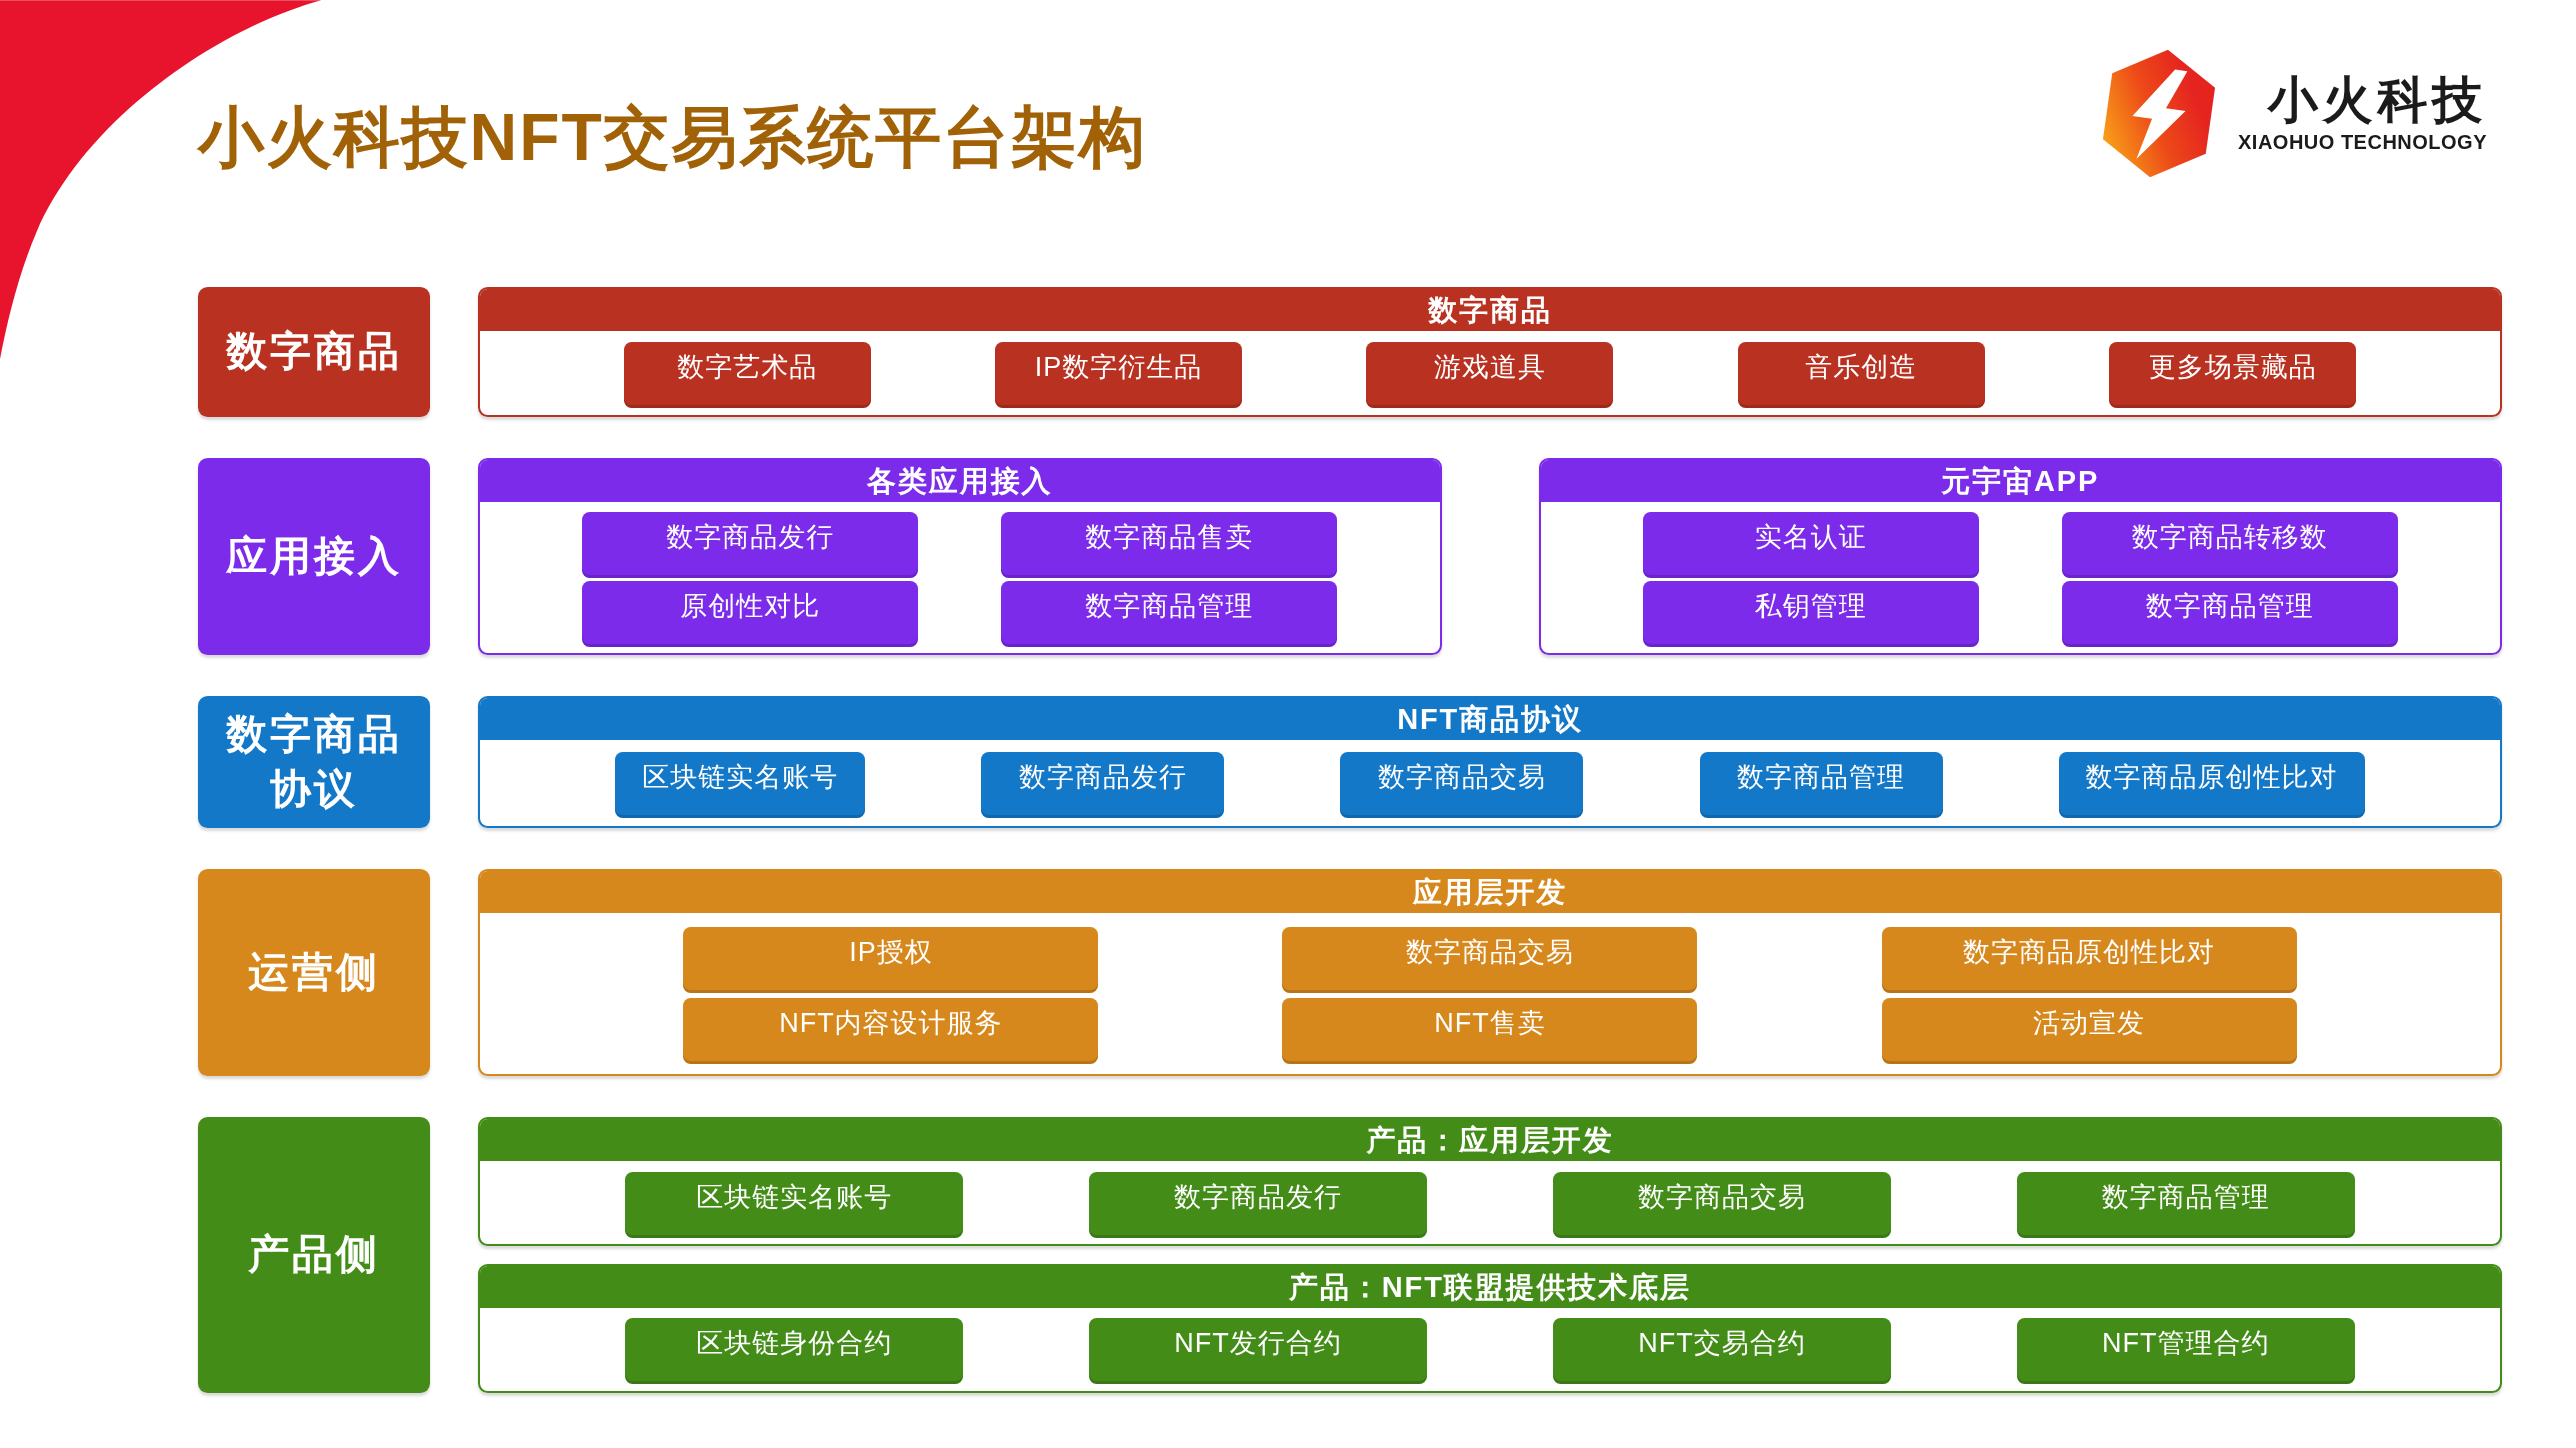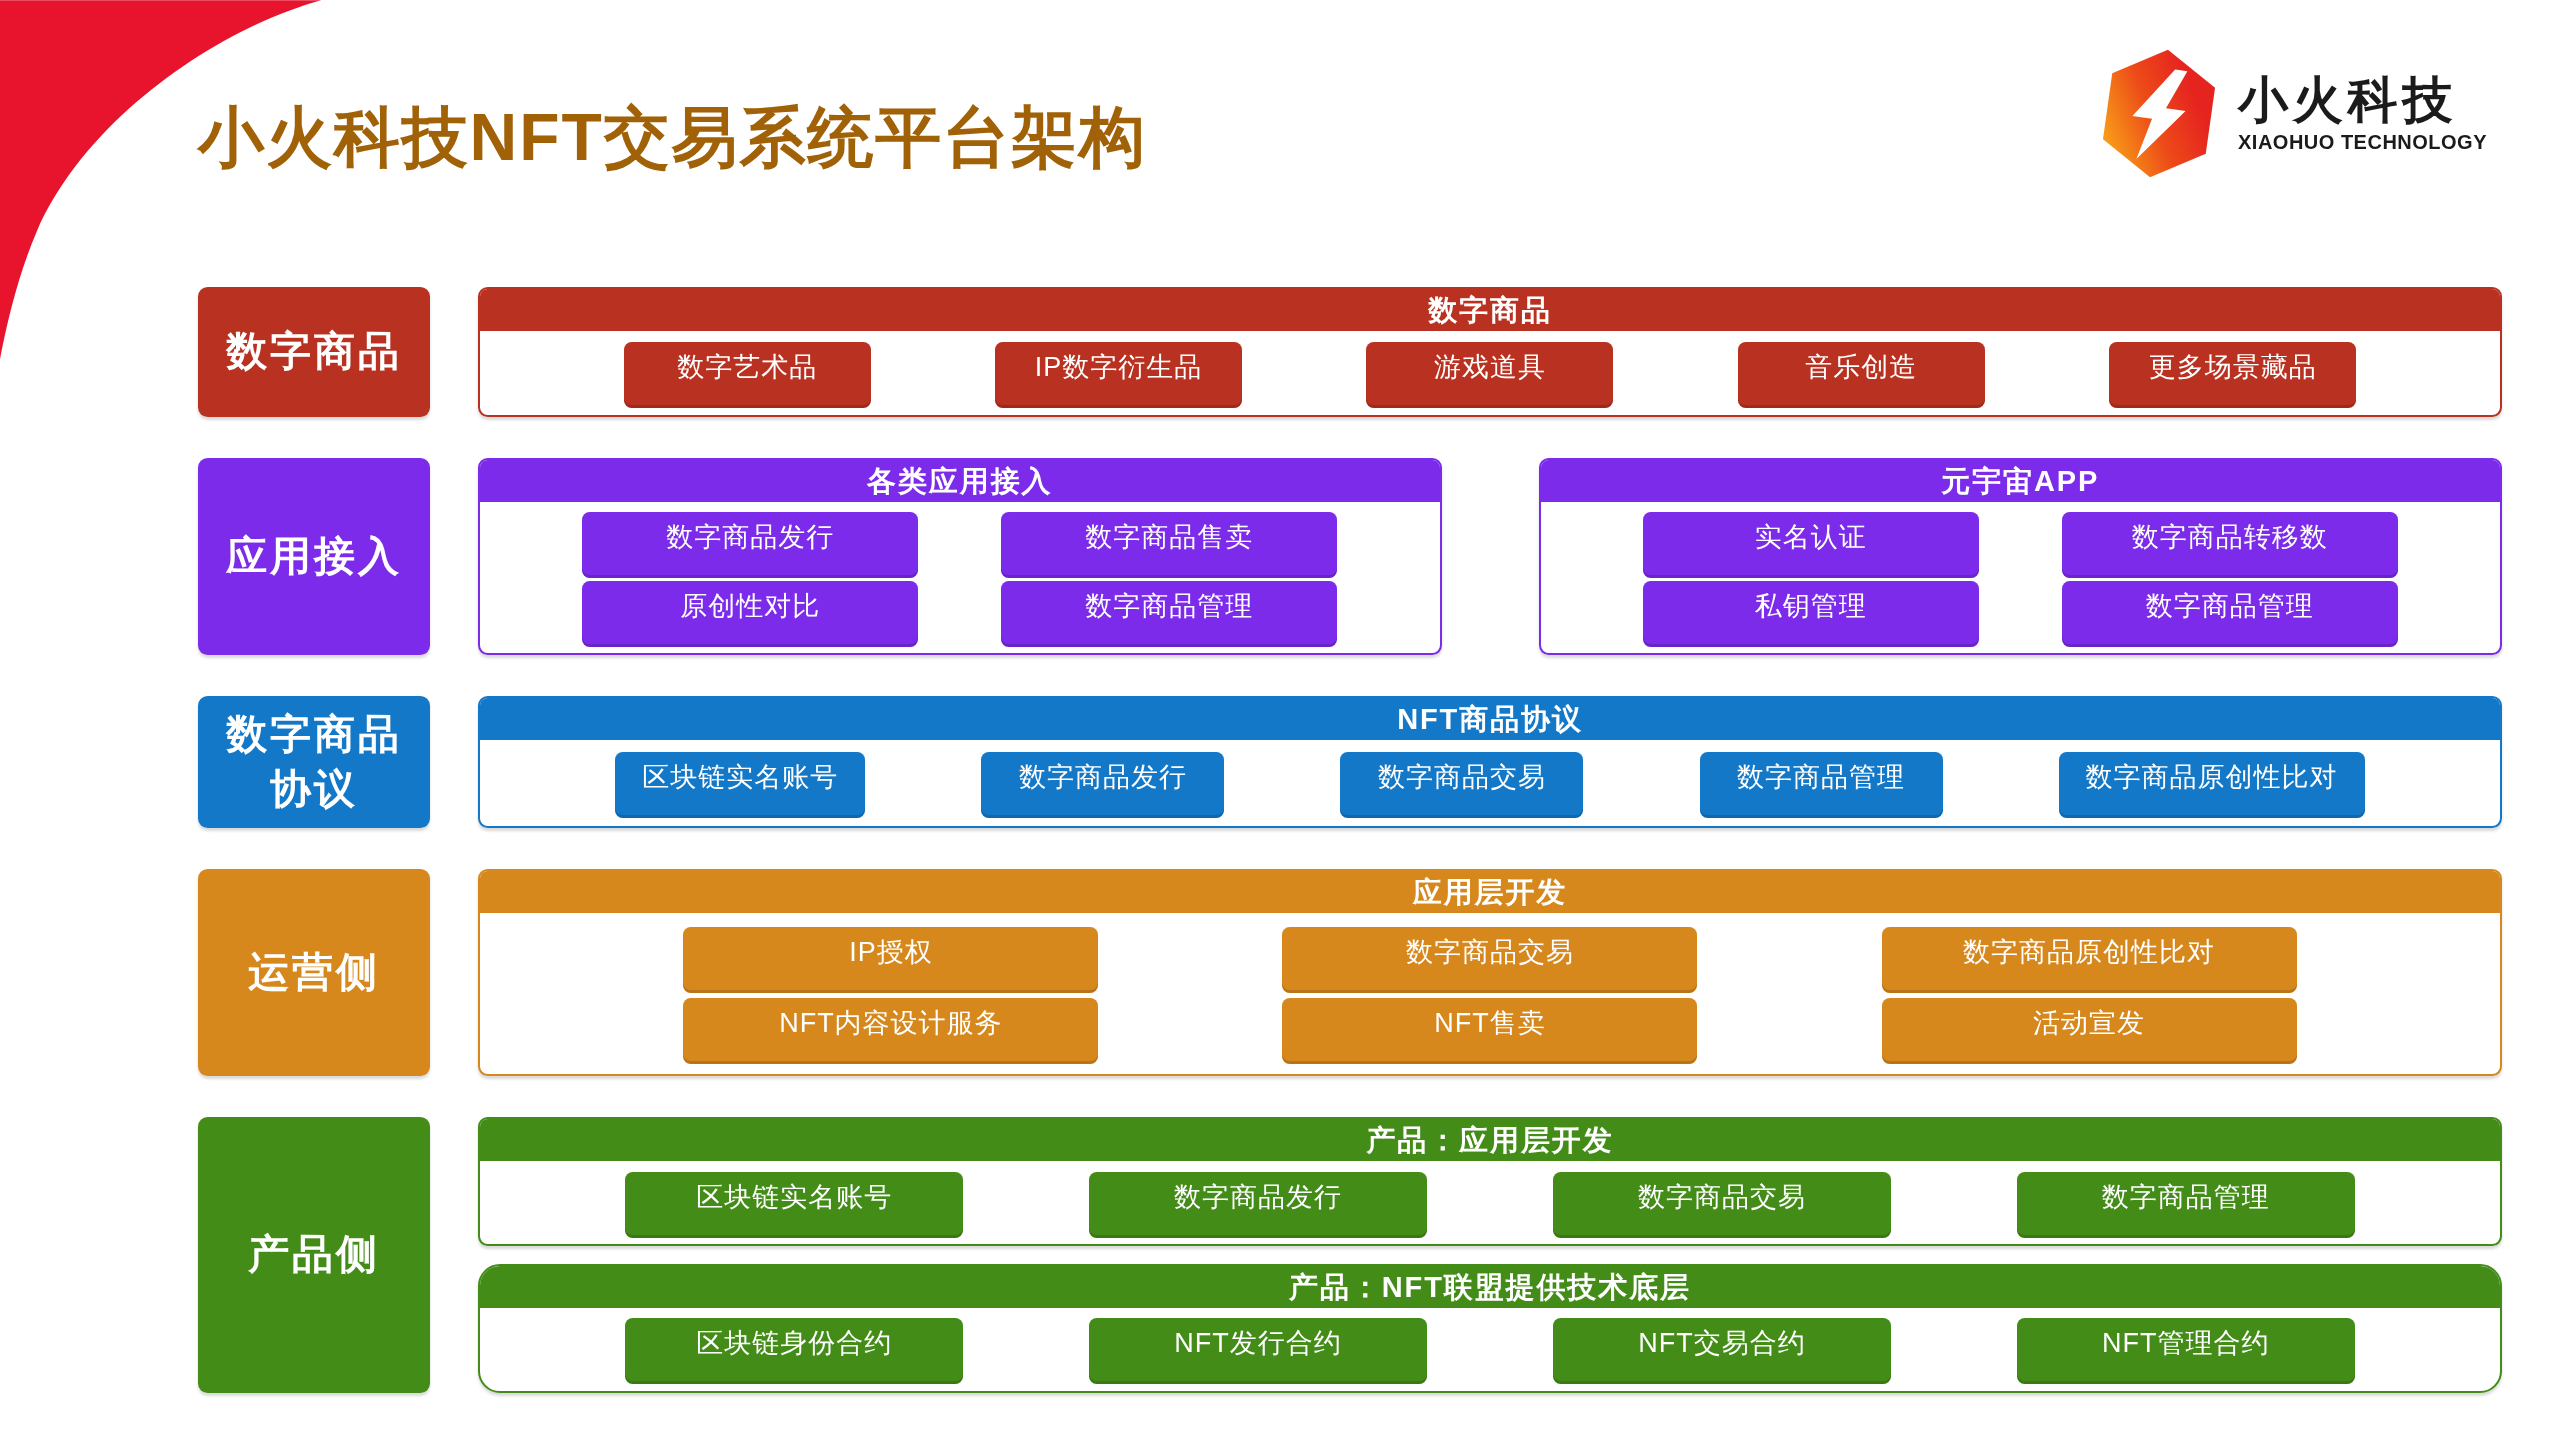--- a/index.html
+++ b/index.html
@@ -12,21 +12,21 @@
   .swoosh{position:absolute;left:0;top:0;width:328px;height:367px;}
   
   .page-title{
     position:absolute;left:198px;top:93px;
     font-size:66px;font-weight:bold;color:#a16207;letter-spacing:1.9px;
     white-space:nowrap;
   }
   
   .logo{position:absolute;right:89px;top:48px;display:flex;align-items:center;}
   .logo svg{width:126px;height:131px;}
-  .logo-text{margin-left:15.5px;display:flex;flex-direction:column;}
+  .logo-text{margin-left:15.5px;display:flex;flex-direction:column;align-items:flex-end;}
   .logo-name{font-size:50px;font-weight:bold;color:#1b1b1b;letter-spacing:4.8px;line-height:1.1;}
   .logo-sub{font-size:20px;font-weight:bold;color:#1b1b1b;letter-spacing:0.5px;margin-top:3.9px;}
   
   .diagram{
     position:absolute;left:198px;top:287px;width:2304px;
     display:flex;flex-direction:column;
   }
   .row{display:flex;align-items:stretch;}
   .row+.row{margin-top:41px;}
   .row-label{
@@ -38,21 +38,21 @@
     box-shadow:0 2.9px 2.9px rgba(0,0,0,0.15);
   }
   .row-content{flex:1;margin-left:48px;display:flex;}
   .row-content.stack{flex-direction:column;}
   .box{
     flex:1;display:flex;flex-direction:column;
     border:2.9px solid var(--c);border-radius:9.7px;overflow:hidden;
     background:#fff;box-shadow:0 2.9px 2.9px rgba(0,0,0,0.15);
   }
   .box+.box{margin-left:97px;}
-  .stack .box+.box{margin-left:0;margin-top:17.4px;border-radius:22px;}
+  .stack .box+.box{margin-left:0;margin-top:17.4px;}
   .box-header{
     background:var(--c);color:#fff;text-align:center;
     font-size:29px;font-weight:bold;letter-spacing:1.9px;
     height:42px;line-height:42px;margin-bottom:3.9px;flex:none;
   }
   .box-body{flex:1;display:flex;flex-direction:column;justify-content:space-evenly;padding:3.9px 19.3px;}
   .chip-row{display:flex;justify-content:space-evenly;align-items:center;}
   .chip{
     background:var(--c);color:#fff;border-radius:7.7px;
     height:66px;line-height:50px;padding:0 27px;box-sizing:border-box;

